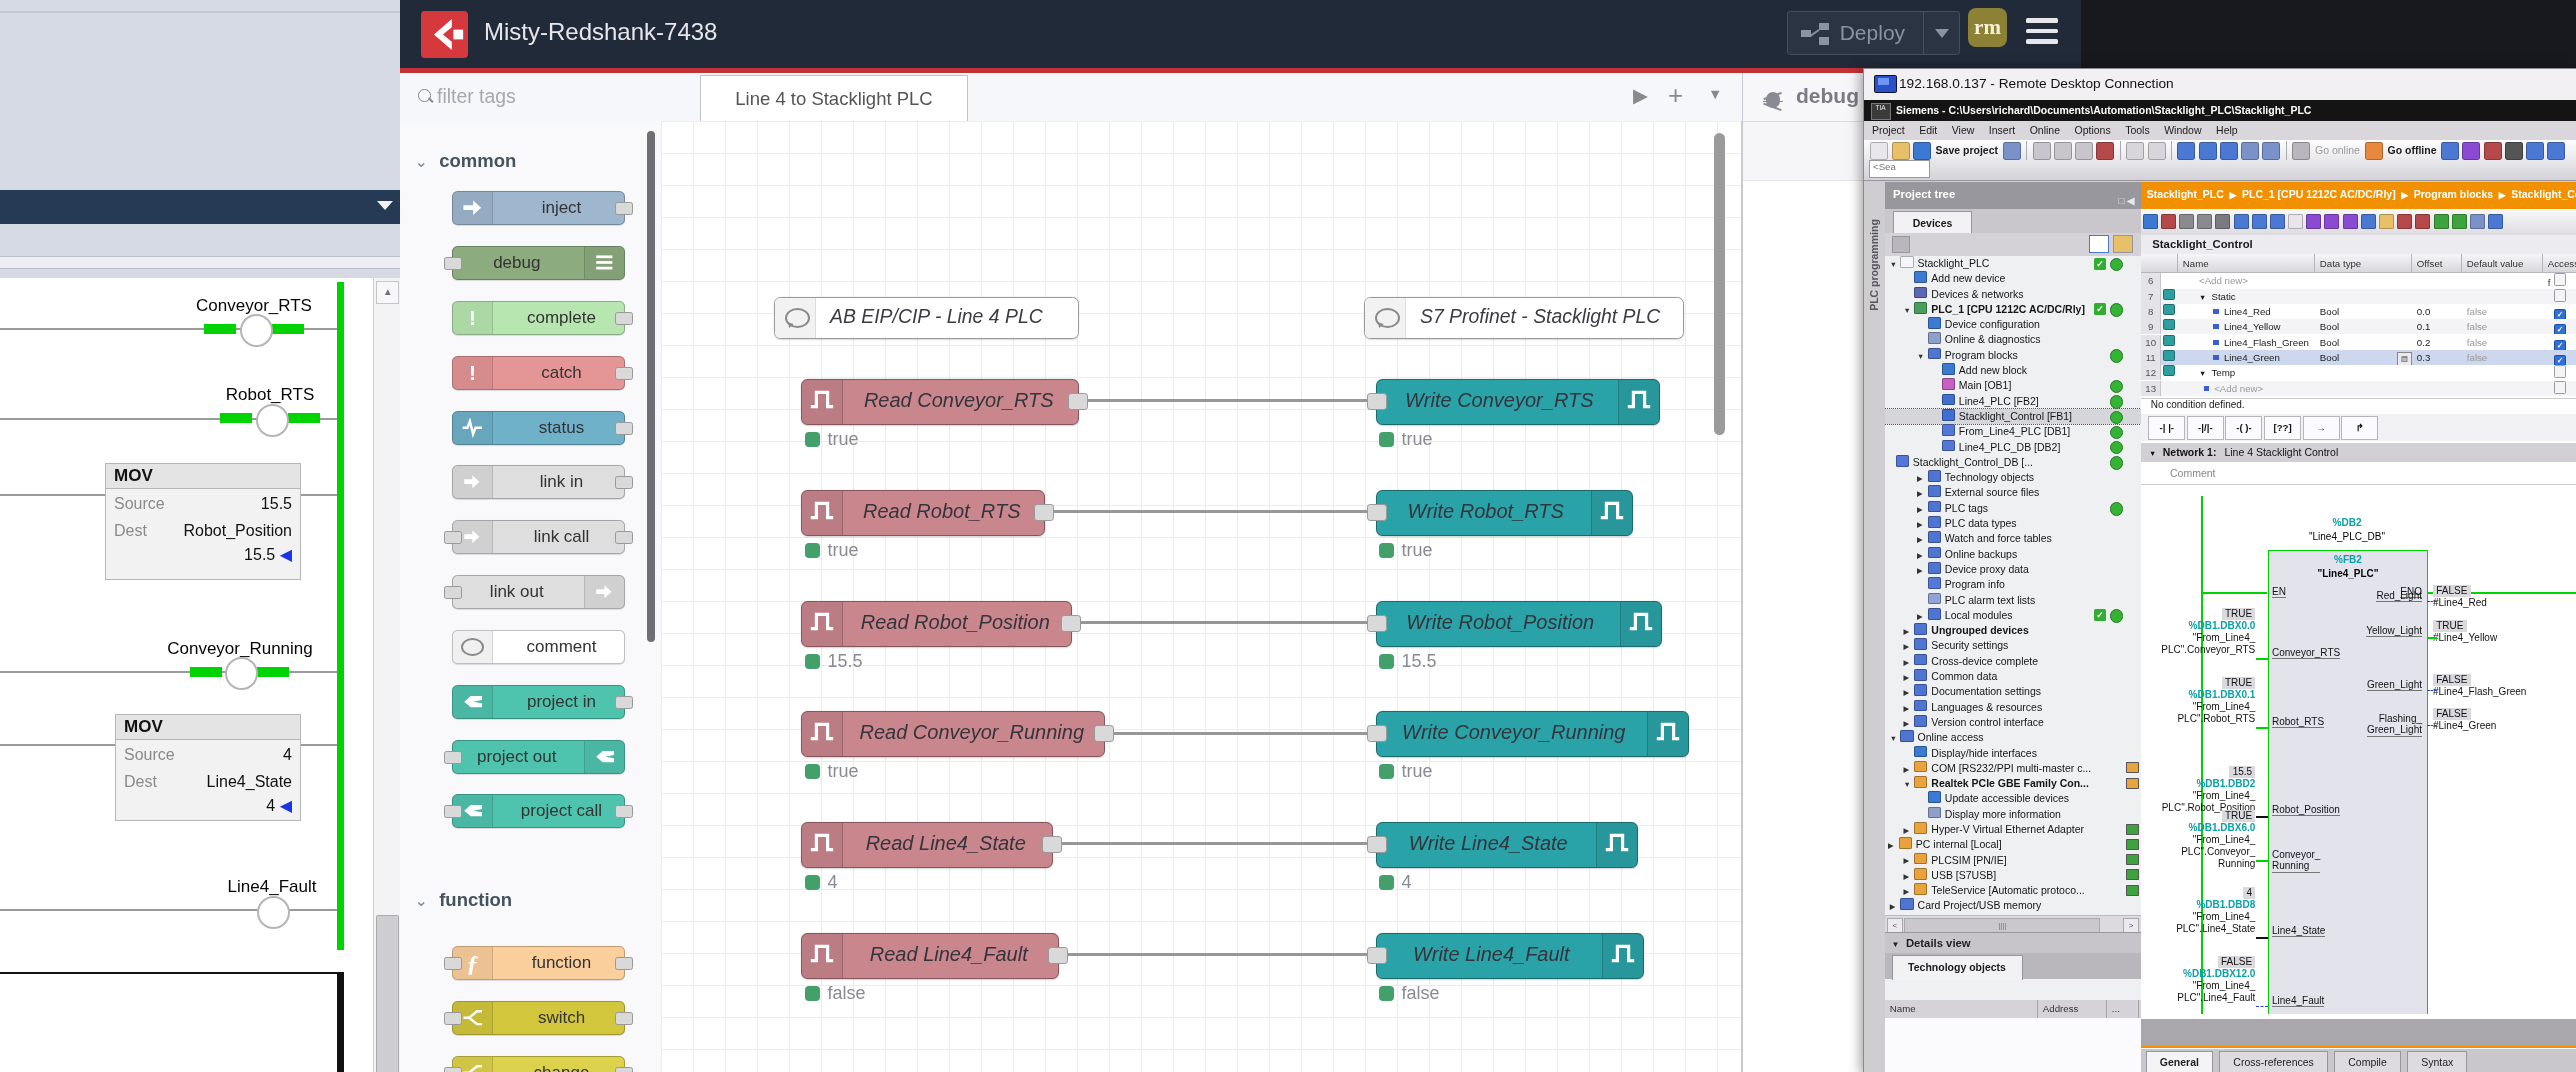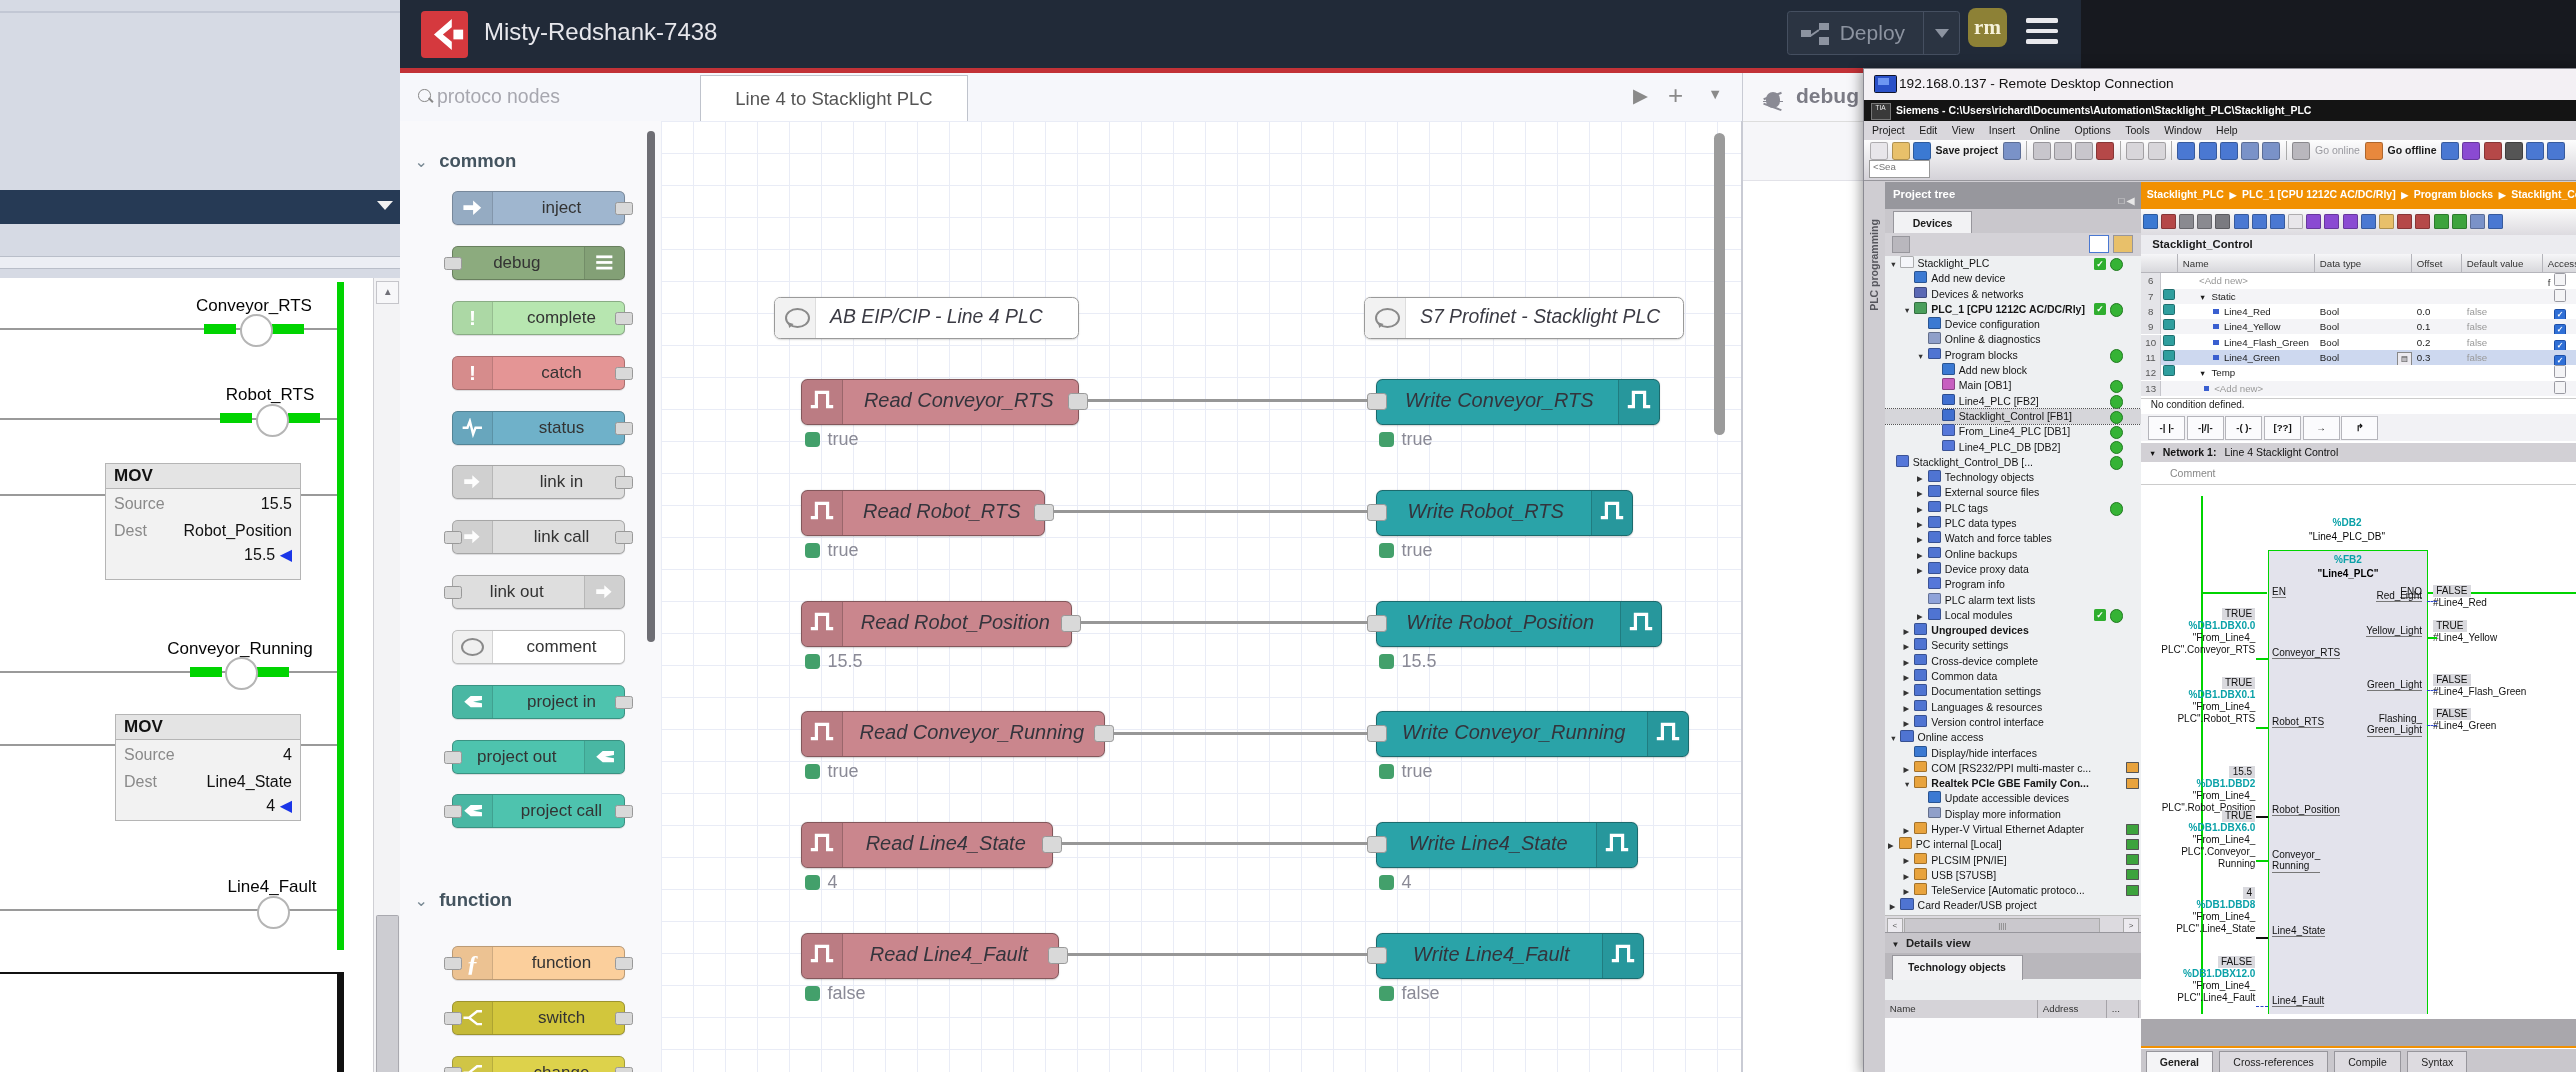--- a/index.html
+++ b/index.html
@@ -281,21 +281,21 @@
       <span style="top:0;"></span>
         <span style="top:10.5px;"></span>
         <span style="top:21px;"></span>
     </div>
   </div>
   <div id="redline" class="abs"></div>
   <div id="darkcorner" class="abs"></div>
 
   <div id="nrtb-left" class="abs">
     <span class="lens"></span>
-    <span id="filtertext">protoco nodes</span>
+    <span id="filtertext">filter tags</span>
   </div>
   <div id="tabbar" class="abs">
     <div id="wstab">Line 4 to Stacklight PLC</div>
     <span class="tbbtn" style="left:972px;top:11.3px;">▶</span>
     <span class="tbbtn" style="left:1007px;top:6.5px;font-size:26px;">+</span>
     <span class="tbbtn" style="left:1047px;top:13px;font-size:14.5px;">▼</span>
   </div>
 
   <div id="palette" class="abs">
       <div class="psec-hdr" style="top: 29px;"><span class="chev">⌄</span><span>common</span></div>
@@ -689,21 +689,21 @@
           <div class="trow" style="padding-left: 18.5px;"><span class="arr"></span><span class="ticon" style="background: rgb(59, 121, 210); border: 0.8px solid rgba(0, 0, 0, 0.3);"></span><span>Display/hide interfaces</span></div>
           <div class="trow" style="padding-left: 18.5px;"><span class="arr">▶</span><span class="ticon" style="background: rgb(232, 163, 61); border: 0.8px solid rgba(0, 0, 0, 0.3);"></span><span>COM [RS232/PPI multi-master c...</span><span class="nic tst" style="background: rgb(232, 163, 61); right: 1.6px; border: 0.8px solid rgb(85, 85, 85);"></span></div>
           <div class="trow" style="padding-left: 18.5px;"><span class="arr">▼</span><span class="ticon" style="background: rgb(232, 163, 61); border: 0.8px solid rgba(0, 0, 0, 0.3);"></span><span style="font-weight: bold;">Realtek PCIe GBE Family Con...</span><span class="nic tst" style="background: rgb(232, 163, 61); right: 1.6px; border: 0.8px solid rgb(85, 85, 85);"></span></div>
           <div class="trow" style="padding-left: 32px;"><span class="arr"></span><span class="ticon" style="background: rgb(59, 121, 210); border: 0.8px solid rgba(0, 0, 0, 0.3);"></span><span>Update accessible devices</span></div>
           <div class="trow" style="padding-left: 32px;"><span class="arr"></span><span class="ticon" style="background: rgb(143, 159, 201); border: 0.8px solid rgba(0, 0, 0, 0.3);"></span><span>Display more information</span></div>
           <div class="trow" style="padding-left: 18.5px;"><span class="arr">▶</span><span class="ticon" style="background: rgb(232, 163, 61); border: 0.8px solid rgba(0, 0, 0, 0.3);"></span><span>Hyper-V Virtual Ethernet Adapter</span><span class="nic tst" style="background: rgb(61, 163, 61); right: 1.6px; border: 0.8px solid rgb(85, 85, 85);"></span></div>
           <div class="trow" style="padding-left: 3px;"><span class="arr">▶</span><span class="ticon" style="background: rgb(232, 163, 61); border: 0.8px solid rgba(0, 0, 0, 0.3);"></span><span>PC internal [Local]</span><span class="nic tst" style="background: rgb(61, 163, 61); right: 1.6px; border: 0.8px solid rgb(85, 85, 85);"></span></div>
           <div class="trow" style="padding-left: 18.5px;"><span class="arr">▶</span><span class="ticon" style="background: rgb(232, 163, 61); border: 0.8px solid rgba(0, 0, 0, 0.3);"></span><span>PLCSIM [PN/IE]</span><span class="nic tst" style="background: rgb(61, 163, 61); right: 1.6px; border: 0.8px solid rgb(85, 85, 85);"></span></div>
           <div class="trow" style="padding-left: 18.5px;"><span class="arr">▶</span><span class="ticon" style="background: rgb(232, 163, 61); border: 0.8px solid rgba(0, 0, 0, 0.3);"></span><span>USB [S7USB]</span><span class="nic tst" style="background: rgb(61, 163, 61); right: 1.6px; border: 0.8px solid rgb(85, 85, 85);"></span></div>
           <div class="trow" style="padding-left: 18.5px;"><span class="arr">▶</span><span class="ticon" style="background: rgb(232, 163, 61); border: 0.8px solid rgba(0, 0, 0, 0.3);"></span><span>TeleService [Automatic protoco...</span><span class="nic tst" style="background: rgb(61, 163, 61); right: 1.6px; border: 0.8px solid rgb(85, 85, 85);"></span></div>
-          <div class="trow" style="padding-left: 4.8px;"><span class="arr">▶</span><span class="ticon" style="background: rgb(79, 116, 210); border: 0.8px solid rgba(0, 0, 0, 0.3);"></span><span>Card Reader/USB project</span></div>
+          <div class="trow" style="padding-left: 4.8px;"><span class="arr">▶</span><span class="ticon" style="background: rgb(79, 116, 210); border: 0.8px solid rgba(0, 0, 0, 0.3);"></span><span>Card Project/USB memory</span></div>
         </div>
       <div id="treehscroll">
         <span class="ar" style="left:1.6px;">&lt;</span>
         <span class="tk">||||</span>
         <span class="ar" style="right:1.6px;">&gt;</span>
       </div>
       <div id="detailshdr"><span style="margin:0 6.5px;font-size:8px;">▼</span><span>Details view</span></div>
       <div id="techtabrow">
           <div class="techtab">Technology objects</div>
         </div>

